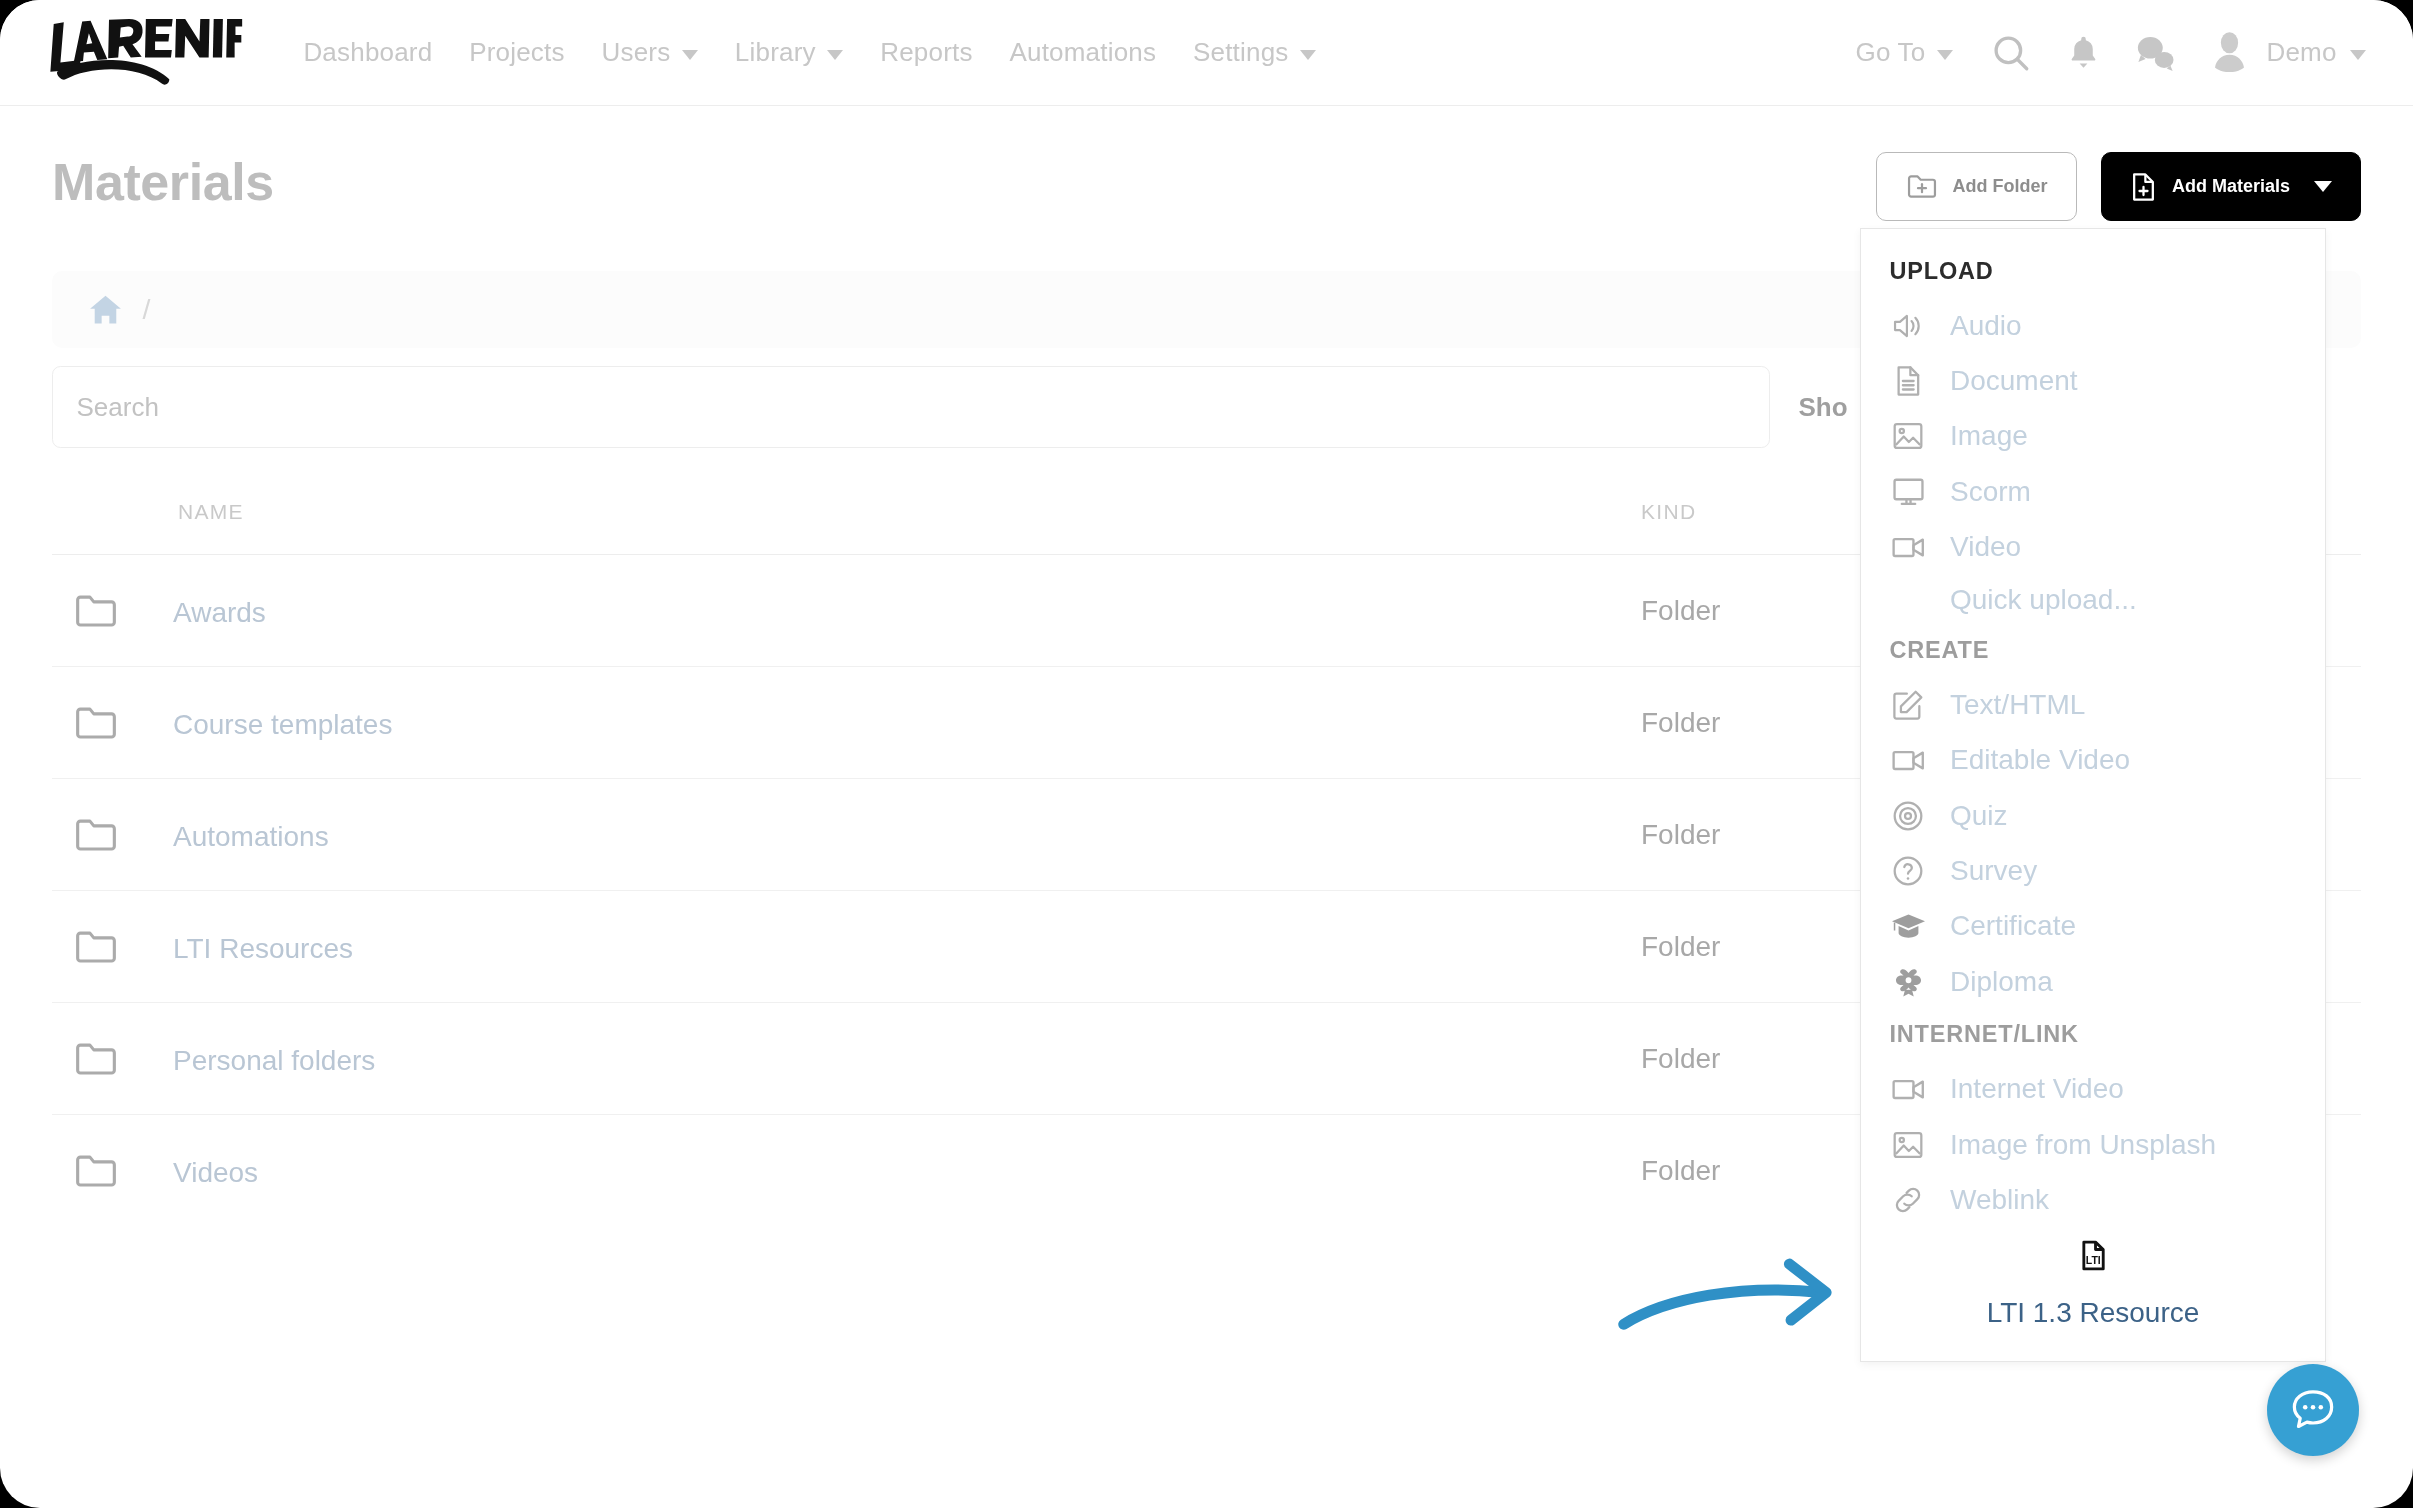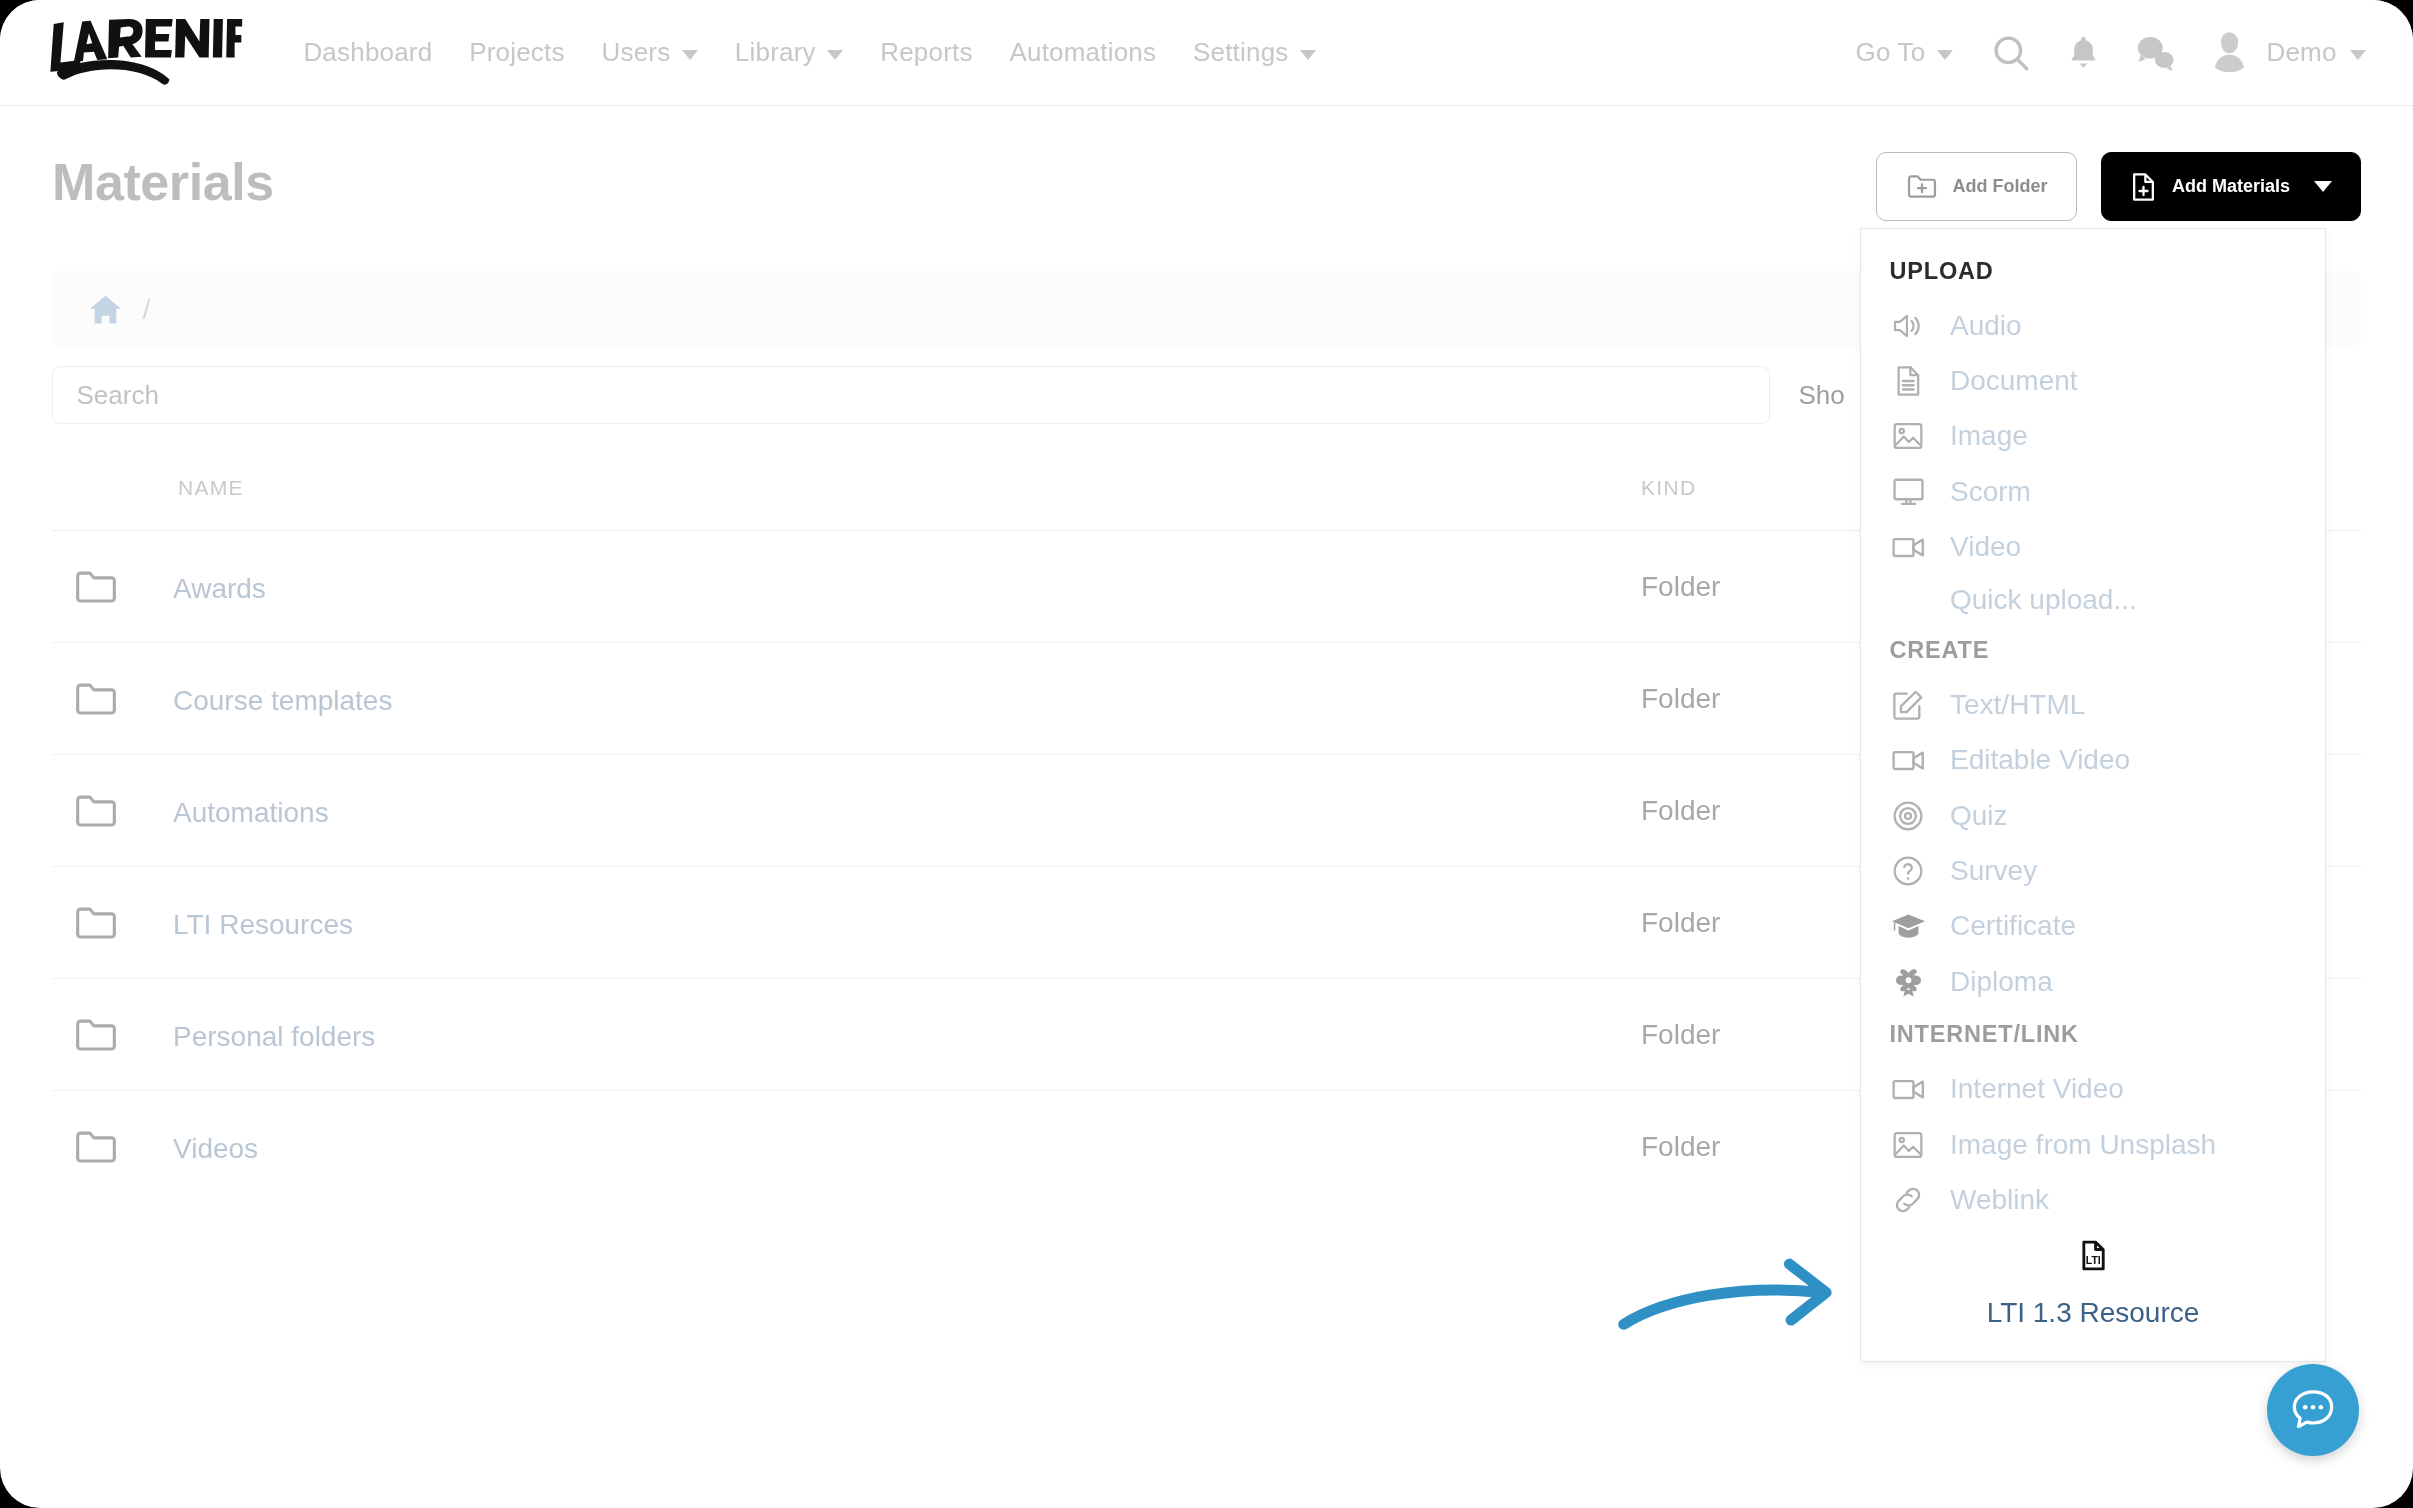--- a/index.html
+++ b/index.html
@@ -94,27 +94,27 @@
   }
   .crumb-sep { color: #d8d8d8; font-size: 28.5px; }
 
   
   .search-row {
     margin: 18.4px 52px 0 52px;
     display: flex; align-items: center; gap: 28.5px;
   }
   .search-input {
     flex: 0 0 1718px;
-    height: 58px; border: 1.7px solid #ededed; border-radius: 8.4px;
+    height: 82px; border: 1.7px solid #ededed; border-radius: 8.4px;
     padding: 0 23.5px; font-size: 26px; color: #15803d;
     font-family: "Liberation Sans", sans-serif;
     background: #fff;
   }
   .search-input::placeholder { color: #c2c2c2; }
-  .show-label { font-size: 26px; font-weight: 400; color: #9f9f9f; white-space: nowrap; }
+  .show-label { font-size: 26px; font-weight: 700; color: #9f9f9f; white-space: nowrap; }
 
   
   .tbl { margin: 52px 52px 0 52px; width: calc(100% - 104px); border-collapse: collapse; }
   .tbl thead th {
     text-align: left; font-size: 21px; font-weight: 400; letter-spacing: 1.3px;
     color: #c9c9c9; padding: 0 0 30px 0; border-bottom: 1.7px solid #ededed;
   }
   .th-name { padding-left: 126px !important; }
   .th-kind { width: 360px; }
   .th-updated { width: 360px; }

